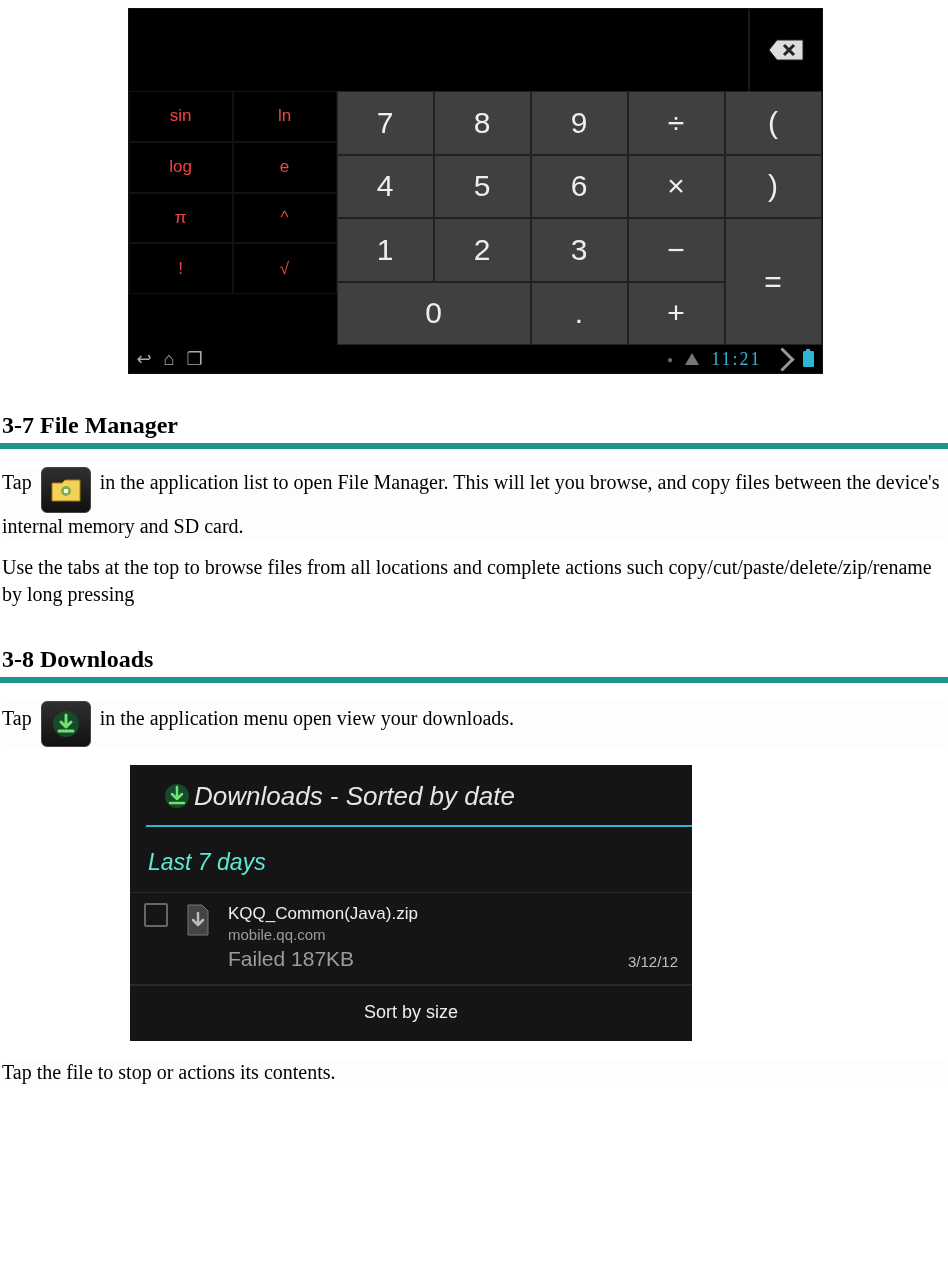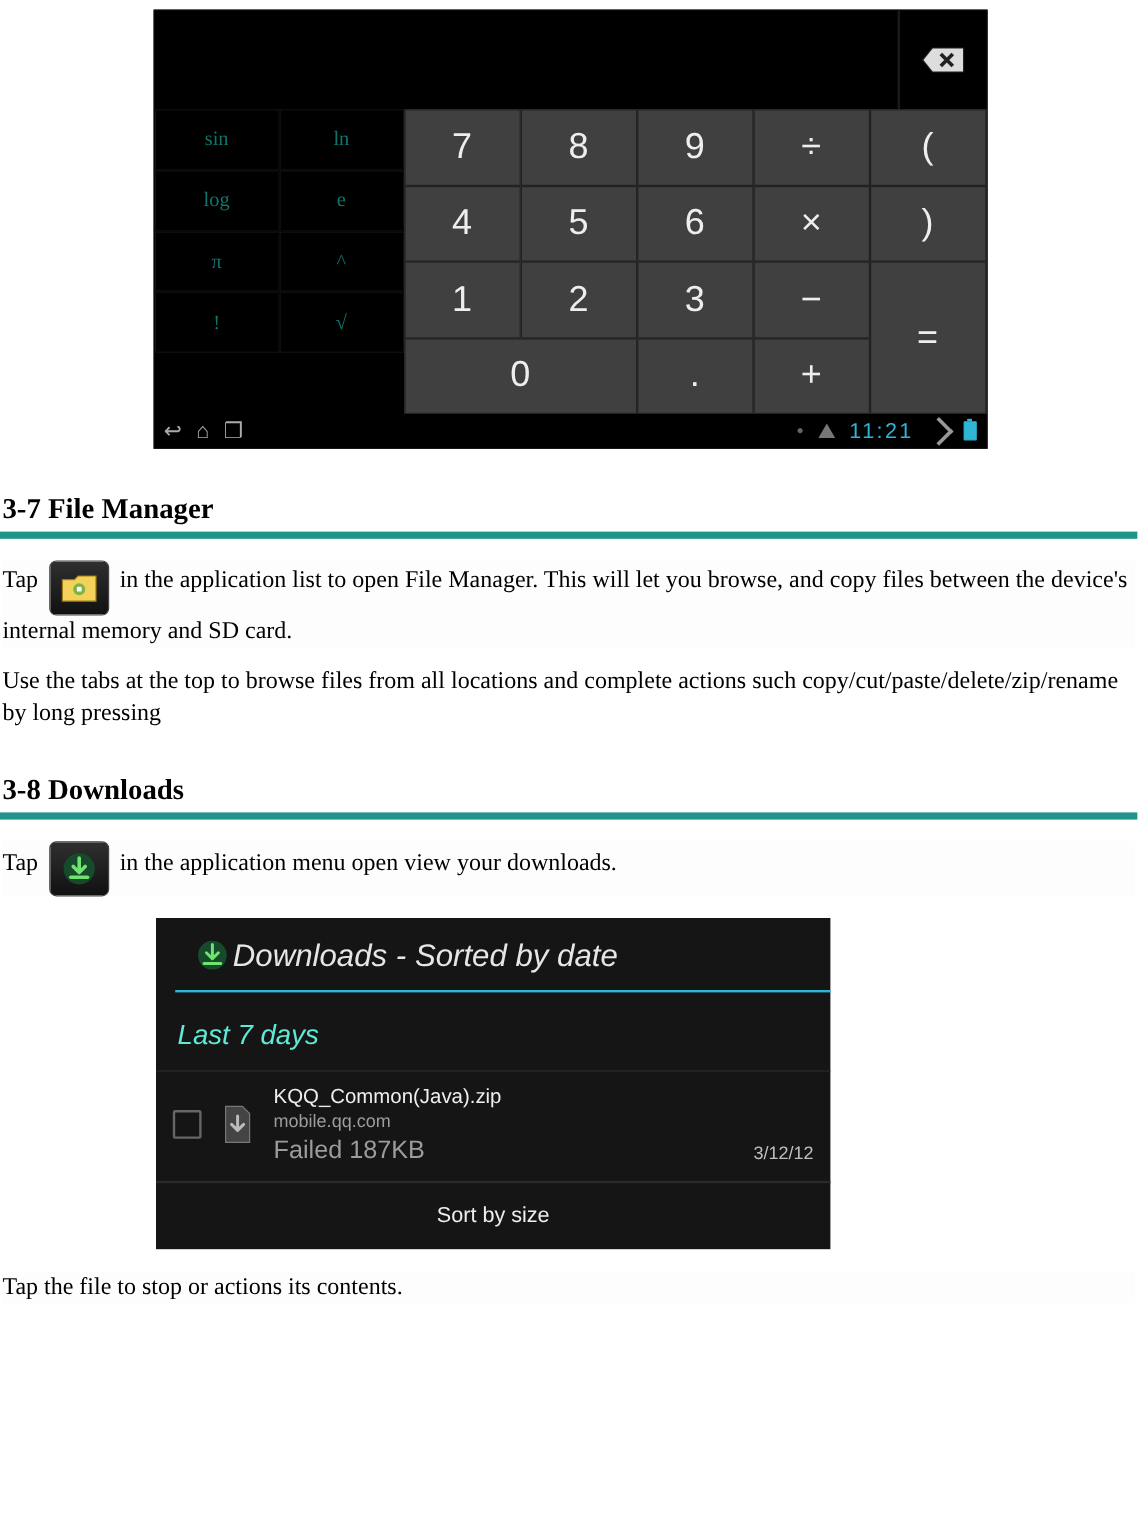--- a/index.html
+++ b/index.html
@@ -54,22 +54,22 @@
   .sci-col {
     width: 208px;
     display: grid;
     grid-template-columns: 1fr 1fr;
     grid-template-rows: repeat(5, 1fr);
     background: #000;
   }
   .sci-col button {
     border: 1px solid #111;
     background: #000;
-    color: #0f766e;
-    font-family: Liberation Serif, serif;
+    color: #ef4444;
+    font-family: Liberation Sans, sans-serif;
     font-size: 17px;
     cursor: pointer;
   }
   .num-grid {
     flex: 1;
     display: grid;
     grid-template-columns: repeat(5, 1fr);
     grid-template-rows: repeat(4, 1fr);
     background: #333;
   }
@@ -92,21 +92,21 @@
     display: flex;
     align-items: center;
     padding: 0 8px;
     gap: 12px;
     color: #aaa;
     font-family: Arial, sans-serif;
     font-size: 16px;
   }
   .statusbar .spacer { flex: 1; }
   .statusbar .clock {
-    font-family: Liberation Sans, sans-serif;
+    font-family: Liberation Serif, serif;
     color: #2fb6d6;
     letter-spacing: 2px;
     font-size: 18px;
   }
   .nav-icon { color: #aaa; font-size: 18px; }
   .tri-up { width:0;height:0;border-left:7px solid transparent;border-right:7px solid transparent;border-bottom:12px solid #777; }
   .wifi { display:inline-block;width:14px;height:14px;border-bottom:3px solid #999;border-right:3px solid #999;transform:rotate(-45deg); }
   .batt { display:inline-block;width:9px;height:14px;background:#2fb6d6;border:1px solid #2fb6d6;border-radius:1px;position:relative; }
   .batt::before { content:"";position:absolute;top:-3px;left:2px;width:4px;height:2px;background:#2fb6d6; }
 
@@ -179,21 +179,21 @@
     font-style: italic;
   }
   .dl-category {
     color: #5eead4;
     font-size: 23px;
     padding: 22px 16px 16px 18px;
     font-style: italic;
   }
   .dl-item {
     display: flex;
-    align-items: center;
+    align-items: flex-start;
     padding: 10px 14px 12px 14px;
     border-top: 1px solid #2a2a2a;
     border-bottom: 1px solid #2a2a2a;
     gap: 16px;
   }
   .dl-item .chk {
     width: 20px;height:20px;border:2px solid #666;border-radius:2px;
   }
   .dl-item .file-ic {
     width:28px;height:34px;

